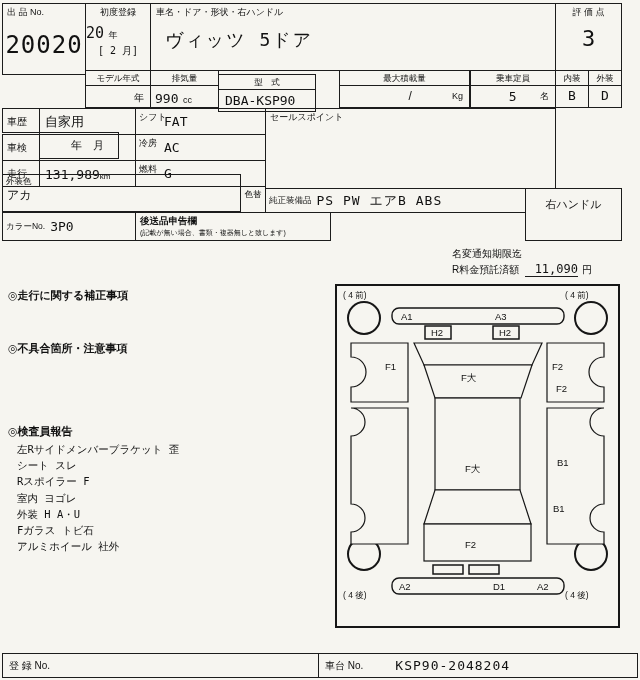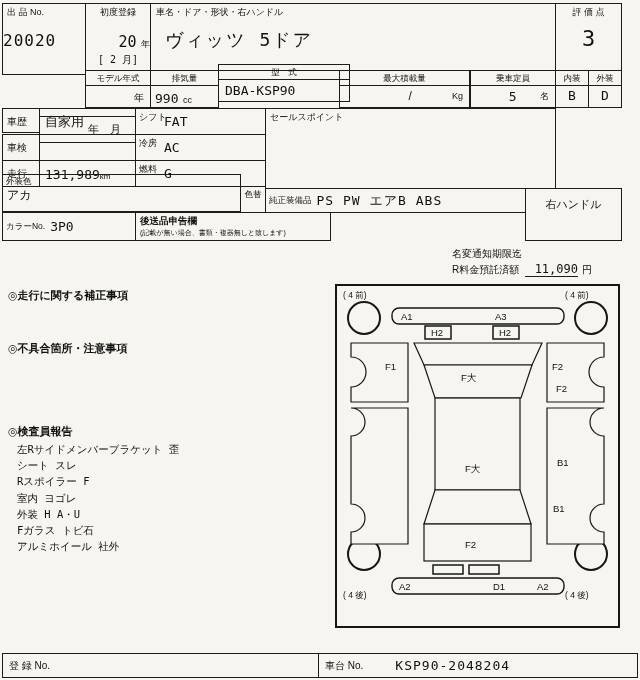--- a/index.html
+++ b/index.html
@@ -18,26 +18,26 @@
   svg .wheel{fill:#f6f5f0;stroke:#161616;stroke-width:2}
   svg .plate{fill:#f6f5f0;stroke:#161616;stroke-width:1.5}
 </style>
 </head>
 <body>
 
 <div class="sheet">
 
   <div class="box" style="left:2px;top:3px;width:84px;height:72px">
     <div class="lbl" style="padding:2px 0 0 4px">出 品 No.</div>
-    <div class="val" style="font-size:16px;letter-spacing:1px;text-align:left;margin-top:12px">20020</div>
+    <div class="val" style="font-size:24px;letter-spacing:1px;text-align:center;margin-top:12px">20020</div>
   </div>
 
   <div class="box" style="left:85px;top:3px;width:66px;height:68px">
     <div class="lbl" style="text-align:center;padding-top:2px">初度登録</div>
-    <div style="text-align:right;margin-top:14px">
+    <div style="text-align:left;margin-top:5px">
       <span class="val" style="font-size:15px">20</span>
       <span class="lbl">年</span>
     </div>
     <div class="val" style="font-size:10px;text-align:center;margin-top:2px">[ 2 月]</div>
   </div>
 
   <div class="box" style="left:150px;top:3px;width:406px;height:68px">
     <div class="lbl" style="padding:2px 0 0 5px">車名・ドア・形状・右ハンドル</div>
     <div class="val" style="font-size:18px;padding-left:14px;margin-top:9px;letter-spacing:2px">ヴィッツ 5ドア</div>
   </div>
@@ -51,21 +51,21 @@
     <div class="strip">モデル年式</div>
     <div style="font-size:10px;text-align:right;padding:5px 6px 0 0">年</div>
   </div>
   <div class="box" style="left:150px;top:70px;width:69px;height:38px">
     <div class="strip">排気量</div>
     <div style="padding:3px 0 0 4px">
       <span class="val" style="font-size:13px">990</span>
       <span class="lbl">cc</span>
     </div>
   </div>
-  <div class="box" style="left:218px;top:64px;width:132px;height:38px">
+  <div class="box" style="left:218px;top:74px;width:98px;height:38px">
     <div class="strip">型　式</div>
     <div class="val" style="font-size:13px;padding:3px 0 0 6px">DBA-KSP90</div>
   </div>
   <div class="box" style="left:339px;top:70px;width:131px;height:38px">
     <div class="strip">最大積載量</div>
     <div class="flexrow" style="height:20px">
       <span style="flex:1.4;text-align:right;font-size:12px">/</span>
       <span class="lbl" style="flex:1;text-align:right;padding-right:6px">Kg</span>
     </div>
   </div>
@@ -95,21 +95,21 @@
     <div class="val" style="font-size:13px;line-height:25px;padding-left:5px">自家用</div>
   </div>
   <div class="box" style="left:135px;top:108px;width:131px;height:27px">
     <div class="lbl abs" style="top:2px;left:3px">シフト</div>
     <div class="val" style="font-size:13px;line-height:25px;padding-left:28px">FAT</div>
   </div>
 
   <div class="box" style="left:2px;top:134px;width:38px;height:27px">
     <div style="font-size:10px;line-height:25px;padding-left:4px">車検</div>
   </div>
-  <div class="box" style="left:39px;top:116px;width:97px;height:27px">
+  <div class="box" style="left:39px;top:132px;width:80px;height:27px">
     <div style="font-size:11px;line-height:25px;text-align:right;padding-right:14px">年　月</div>
   </div>
   <div class="box" style="left:135px;top:134px;width:131px;height:27px">
     <div class="lbl abs" style="top:2px;left:3px">冷房</div>
     <div class="val" style="font-size:13px;line-height:25px;padding-left:28px">AC</div>
   </div>
 
   <div class="box" style="left:2px;top:160px;width:38px;height:27px">
     <div style="font-size:10px;line-height:25px;padding-left:4px">走行</div>
   </div>

